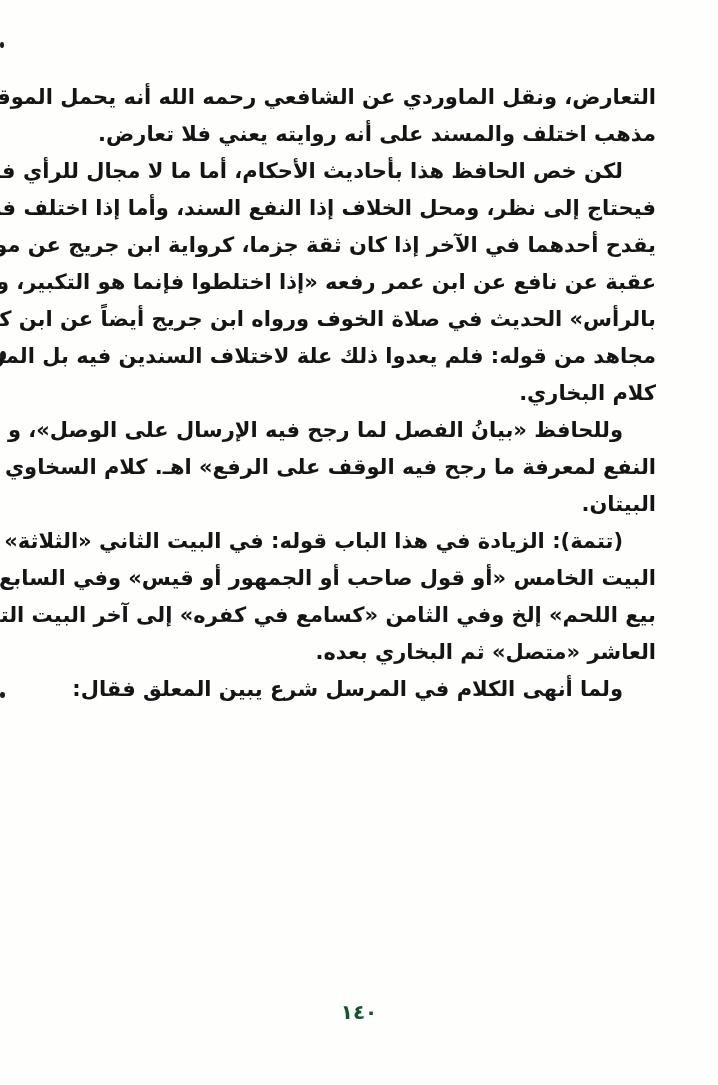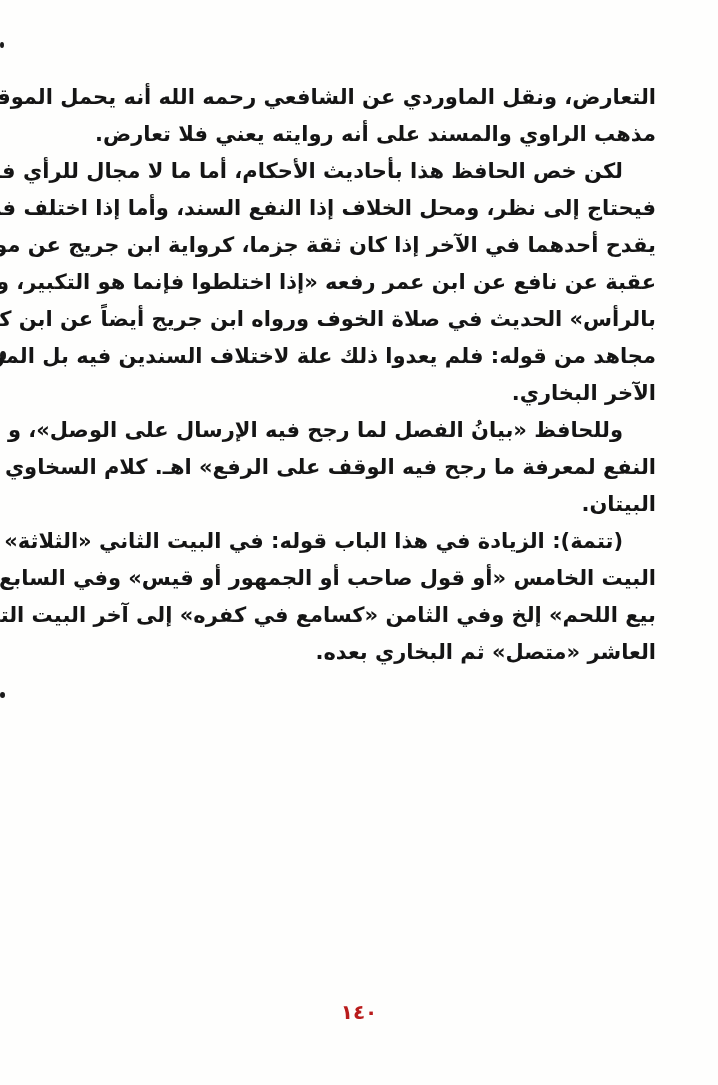--- a/index.html
+++ b/index.html
@@ -43,52 +43,53 @@
   }
   .page-number {
     position: absolute;
     top: 1000px;
     left: 0;
     width: 100%;
     text-align: center;
     direction: rtl;
     font-size: 20px;
     font-weight: 700;
-    color: #b91c1c;
+    color: #14532d;
   }
   .speck {
     position: absolute;
     background: #1b1b1b;
     border-radius: 50%;
   }
   .speck.s1 { left: 0; top: 42px;  width: 4px; height: 6px; }
   .speck.s2 { left: 0; top: 351px; width: 6px; height: 9px; }
   .speck.s3 { left: 0; top: 692px; width: 5px; height: 6px; }
 </style>
 </head>
 <body>
 
 <div class="page">
   <div class="speck s1"></div>
   <div class="speck s2"></div>
   <div class="speck s3"></div>
 
   <main class="text-block">
       <div class="line">التعارض، ونقل الماوردي عن الشافعي رحمه الله أنه يحمل الموقوف على</div>
-      <div class="line last">مذهب الراوي والمسند على أنه روايته يعني فلا تعارض.</div>
+      <div class="line last">مذهب اختلف والمسند على أنه روايته يعني فلا تعارض.</div>
       <div class="line indent">لكن خص الحافظ هذا بأحاديث الأحكام، أما ما لا مجال للرأي فيه</div>
       <div class="line">فيحتاج إلى نظر، ومحل الخلاف إذا النفع السند، وأما إذا اختلف فلا</div>
       <div class="line">يقدح أحدهما في الآخر إذا كان ثقة جزما، كرواية ابن جريج عن موسى بن</div>
       <div class="line">عقبة عن نافع عن ابن عمر رفعه «إذا اختلطوا فإنما هو التكبير، والإشارة</div>
       <div class="line">بالرأس» الحديث في صلاة الخوف ورواه ابن جريج أيضاً عن ابن كثير عن</div>
       <div class="line">مجاهد من قوله: فلم يعدوا ذلك علة لاختلاف السندين فيه بل المرفوع في</div>
-      <div class="line last">الآخر البخاري.</div>
+      <div class="line last">كلام البخاري.</div>
       <div class="line indent">وللحافظ «بيانُ الفصل لما رجح فيه الإرسال على الوصل»، و «مزيد</div>
       <div class="line">النفع لمعرفة ما رجح فيه الوقف على الرفع» اهـ. كلام السخاوي باختصار</div>
       <div class="line last">البيتان.</div>
       <div class="line indent">(تتمة): الزيادة في هذا الباب قوله: في البيت الثاني «الثلاثة» وفي</div>
       <div class="line">البيت الخامس «أو قول صاحب أو الجمهور أو قيس» وفي السابع «كنهي</div>
       <div class="line">بيع اللحم» إلخ وفي الثامن «كسامع في كفره» إلى آخر البيت التاسع، وفي</div>
       <div class="line last">العاشر «متصل» ثم البخاري بعده.</div>
+      <div class="line last indent">ولما أنهى الكلام في المرسل شرع يبين المعلق فقال:</div>
     </main>
 
   <div class="page-number">١٤٠</div>
 </div>
 
 </body></html>

